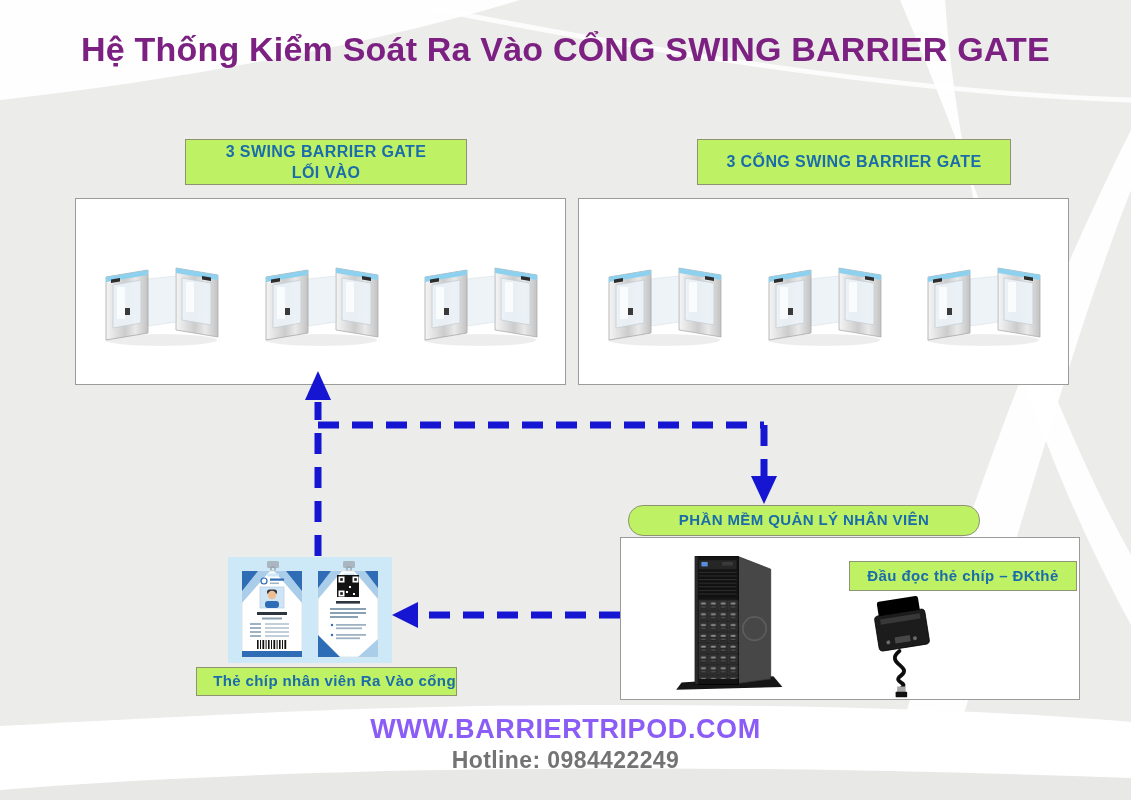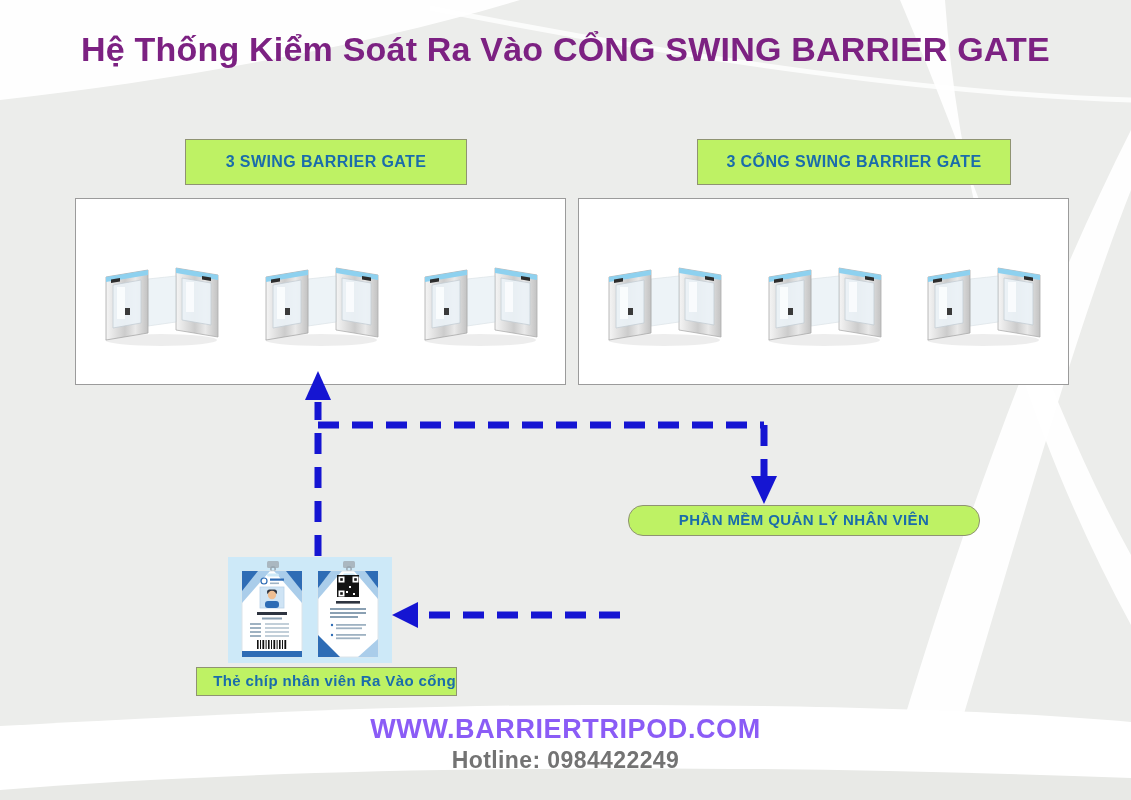--- a/index.html
+++ b/index.html
@@ -175,20 +175,21 @@
     <path d="M900,0 C985,200 1045,400 1131,555 L1131,625 C1030,440 960,215 945,0 Z" fill="#ffffff" opacity="0.92"></path>
     <path d="M1131,130 C1030,330 950,560 880,800 L938,800 C1008,570 1072,340 1131,190 Z" fill="#ffffff" opacity="0.92"></path>
     <path d="M0,726 C260,712 430,704 650,705 C865,706 1015,712 1131,722 L1131,800 L0,800 Z" fill="#ffffff"></path>
     <path d="M0,790 C300,766 700,762 1131,778 L1131,800 L0,800 Z" fill="#e8e9e6"></path>
   </svg>
 
   <div class="page-title">Hệ Thống Kiểm Soát Ra Vào CỔNG SWING BARRIER GATE</div>
 
   <div class="label-box" style="left:185px;top:139px;width:280px;height:44px;">
     <span>3 SWING BARRIER GATE</span>
+    <span>LỐI VÀO</span>
   </div>
   <div class="label-box" style="left:697px;top:139px;width:312px;height:44px;">
     <span>3 CỔNG SWING BARRIER GATE</span>
   </div>
 
   <div class="device-box gates-row" style="left:75px;top:198px;width:491px;height:187px;">
     <svg class="gate-img">
         <use href="#gate"></use>
       </svg>
     <svg class="gate-img">
@@ -222,20 +223,31 @@
       <polygon points="318,371 305,400 331,400"></polygon>
       <polygon points="764,504 751,476 777,476"></polygon>
       <polygon points="392,615 418,602 418,628"></polygon>
     </g>
   </svg>
 
   <div class="label-box single" style="left:628px;top:505px;width:350px;height:29px;border-radius:15px;">
     <span>PHẦN MỀM QUẢN LÝ NHÂN VIÊN</span>
   </div>
 
+  <div class="device-box" style="left:620px;top:537px;width:460px;height:163px;">
+    <svg style="position:absolute;left:48px;top:6px;width:135px;height:152px;">
+        <use href="#server"></use>
+      </svg>
+    <div class="label-box single" style="left:228px;top:23px;width:226px;height:28px;">
+      <span>Đầu đọc thẻ chíp – ĐKthẻ</span>
+    </div>
+    <svg style="position:absolute;left:236px;top:56px;width:88px;height:104px;">
+        <use href="#reader"></use>
+      </svg>
+  </div>
 
   <svg style="position:absolute;left:228px;top:557px;width:164px;height:106px;">
       <use href="#badges"></use>
     </svg>
   <div class="label-box single" style="left:196px;top:667px;width:259px;height:27px;text-align:right;">
     <span>Thẻ chíp nhân viên Ra Vào cổng</span>
   </div>
 
   <div class="footer-site">WWW.BARRIERTRIPOD.COM</div>
   <div class="footer-hotline">Hotline: 0984422249</div>

